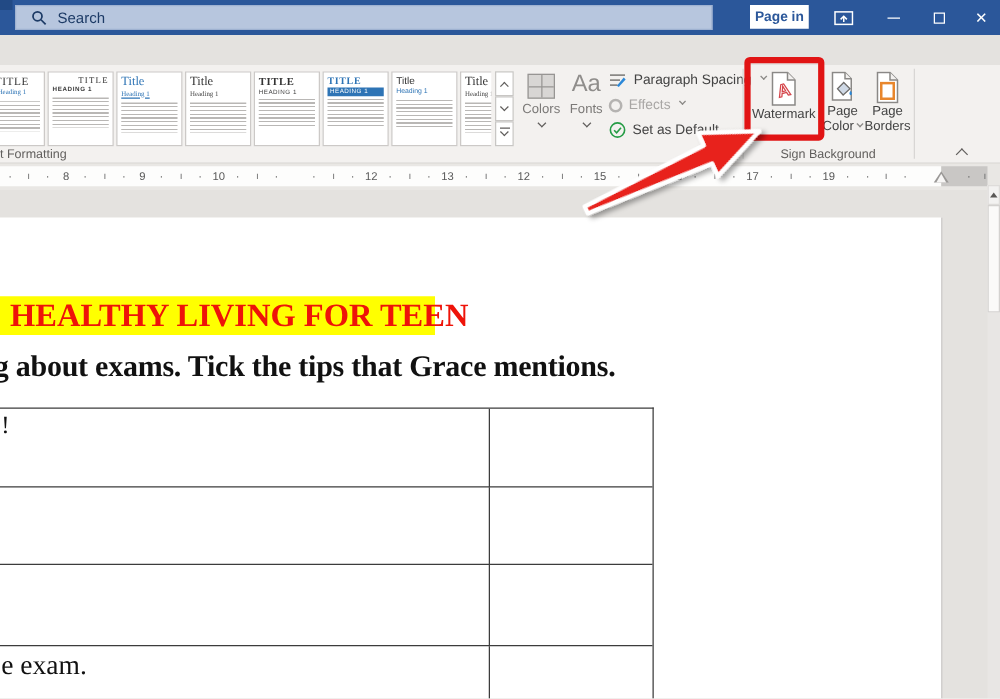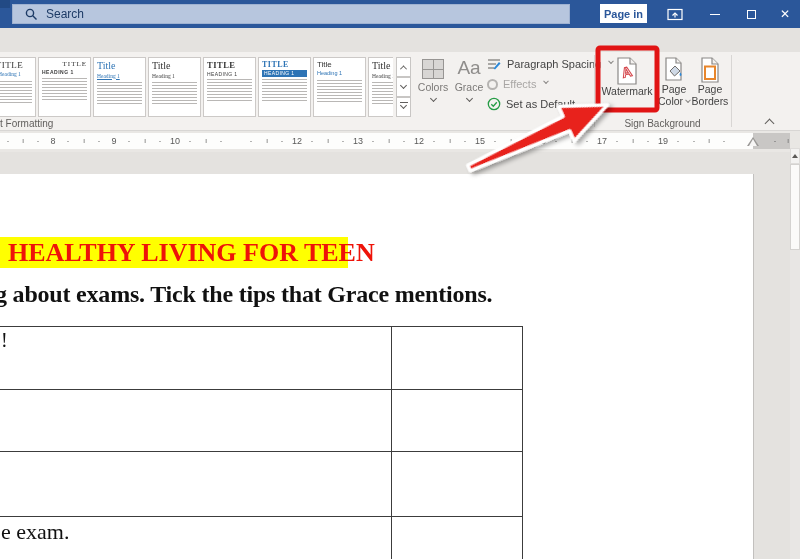--- a/index.html
+++ b/index.html
@@ -203,21 +203,21 @@
         <span class="chv chv-down"></span>
       </div>
 
     <div class="bigbtn" style="left:415px; width:36px;">
       <span class="colors-icon"></span>
       <span class="lbl">Colors</span>
       <span class="chv chv-down" style="margin-top:3px;"></span>
     </div>
     <div class="bigbtn" style="left:452px; width:34px;">
       <span class="aa-glyph">Aa</span>
-      <span class="lbl">Grace</span>
+      <span class="lbl">Fonts</span>
       <span class="chv chv-down" style="margin-top:3px;"></span>
     </div>
 
     <div class="stackbtn" style="left:487px; top:4px;">
       <svg width="15" height="13" viewBox="0 0 15 13">
         <line x1="1" y1="2" x2="13" y2="2" stroke="#8a8886" stroke-width="1.4"></line>
         <line x1="1" y1="6" x2="9" y2="6" stroke="#8a8886" stroke-width="1.4"></line>
         <line x1="1" y1="10" x2="7" y2="10" stroke="#8a8886" stroke-width="1.4"></line>
         <path d="M8 12 L13.5 5.5 L15 7 L9.5 13 Z" fill="#2b88d8" transform="translate(-1.5,-1.5)"></path>
       </svg>

